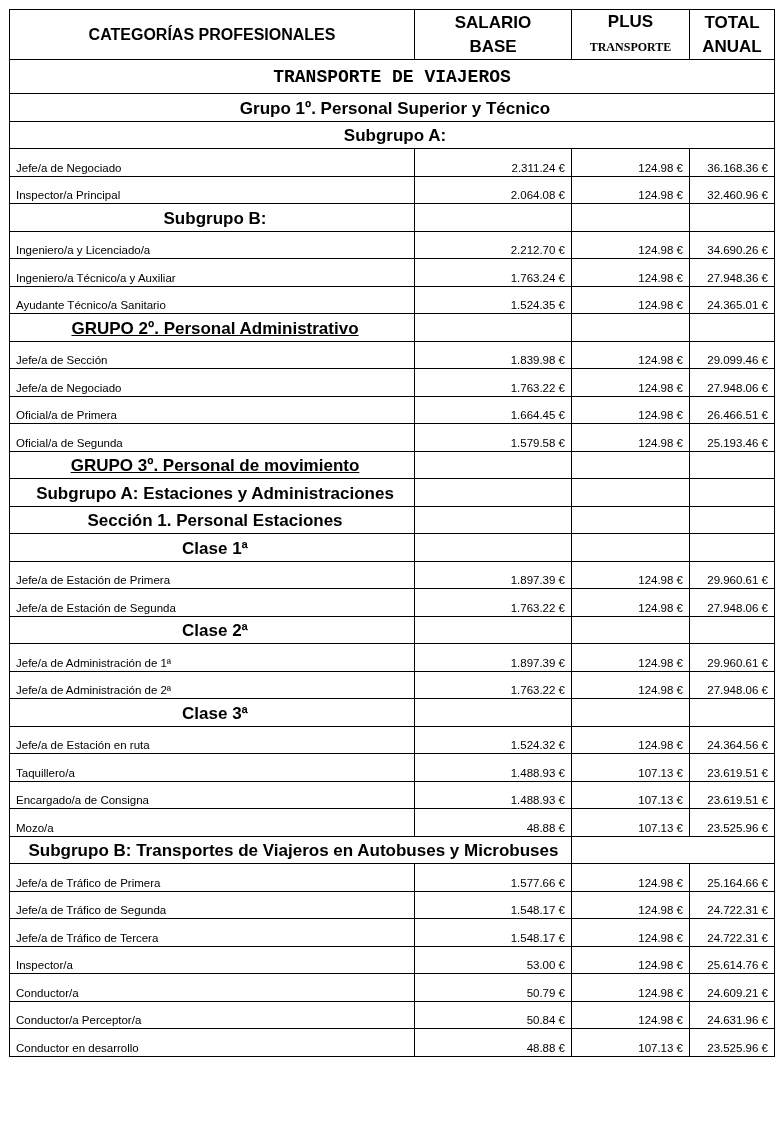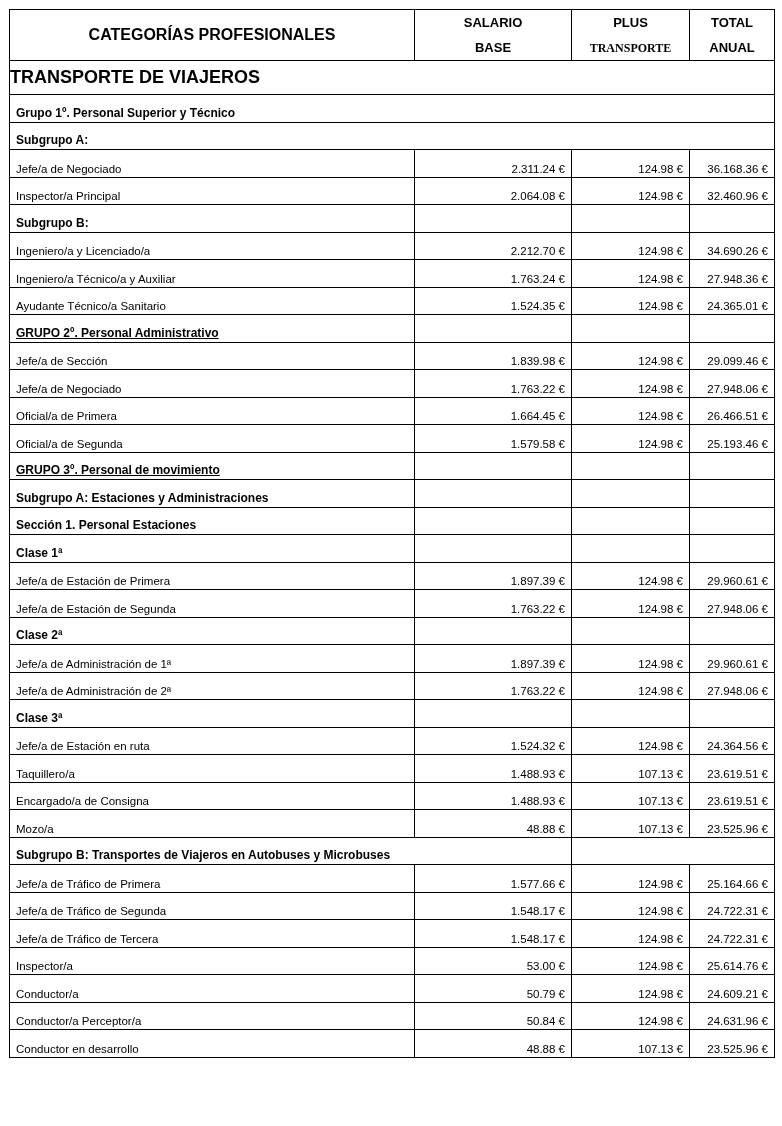--- a/index.html
+++ b/index.html
@@ -21,33 +21,34 @@
   col.c3 { width:118px; }
   col.c4 { width:85px; }
   th.hdr {
     height:49px;
     font-weight:bold;
     font-size:16px;
     text-align:center;
     vertical-align:middle;
     line-height:24px;
   }
-  th.hdr .big { font-size:13px; }
+  th.hdr .big { font-size:17px; }
   th.hdr .small { font-size:12px;font-family:Liberation Serif, serif; }
   tr.title td {
     height:33px;
     font-weight:bold;
     font-size:18px;
-    text-align:left;
+    text-align:center;
     vertical-align:middle;
+    font-family:Liberation Mono, monospace;
   }
   tr.r td { height:24.5px; font-size:11.5px; vertical-align:bottom; padding-bottom:2px; }
   tr.r td.lbl { padding-left:6px; }
   tr.r td.num { text-align:right; padding-right:6px; }
-  tr.sec td.lbl { font-weight:bold; font-size:12px; }
+  tr.sec td.lbl { font-weight:bold; font-size:17px;text-align:center; }
   .ul { text-decoration:underline; }
 </style>
 </head>
 <body>
 
 <table class="sal">
   <colgroup>
       <col class="c1">
       <col class="c2">
       <col class="c3">

